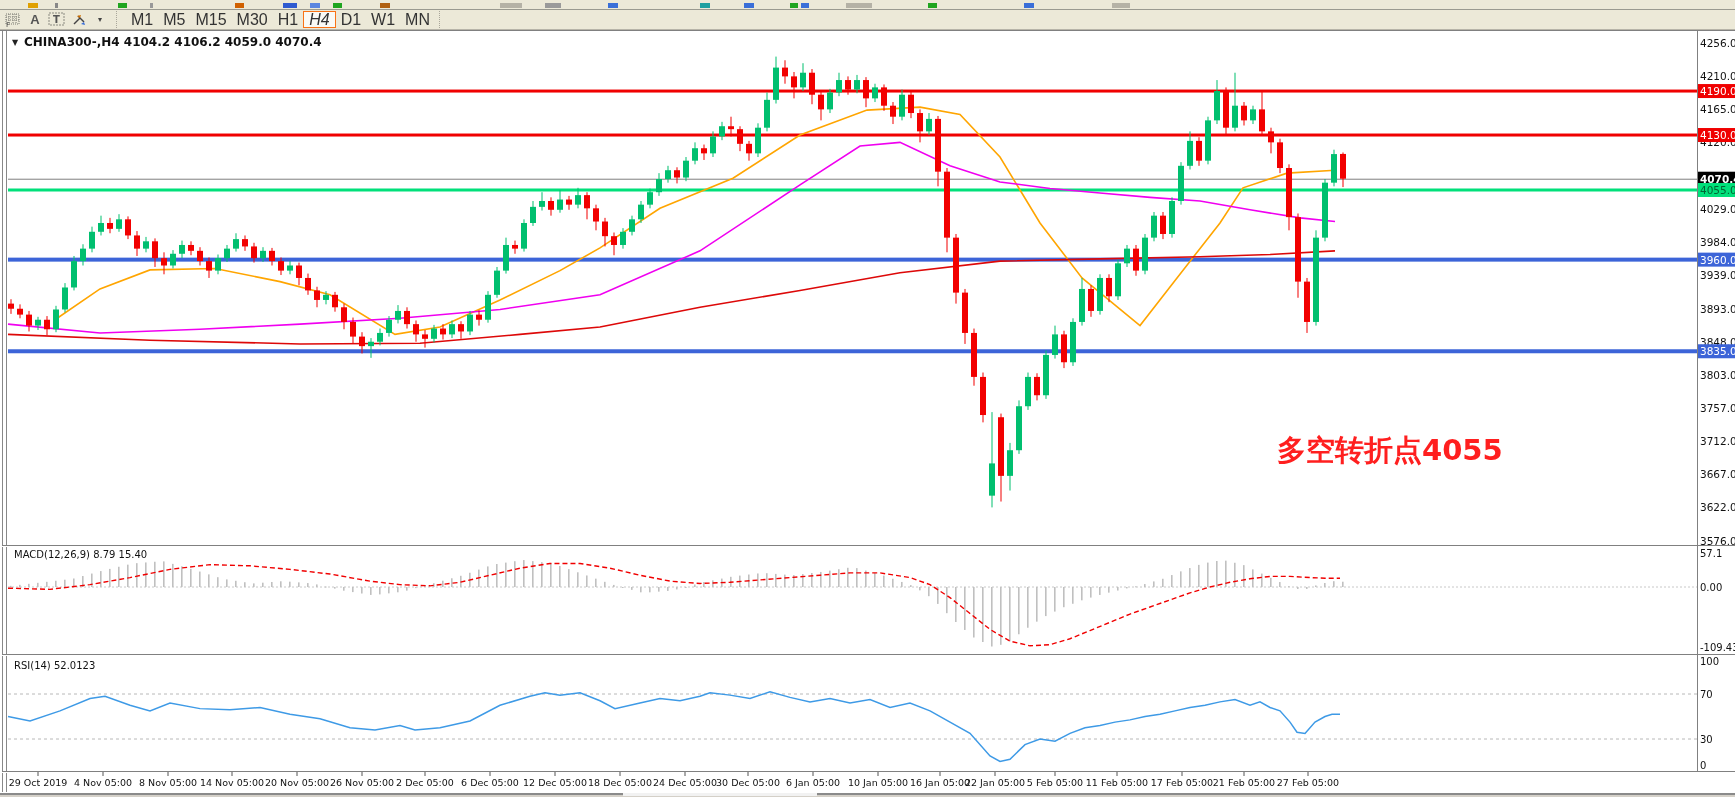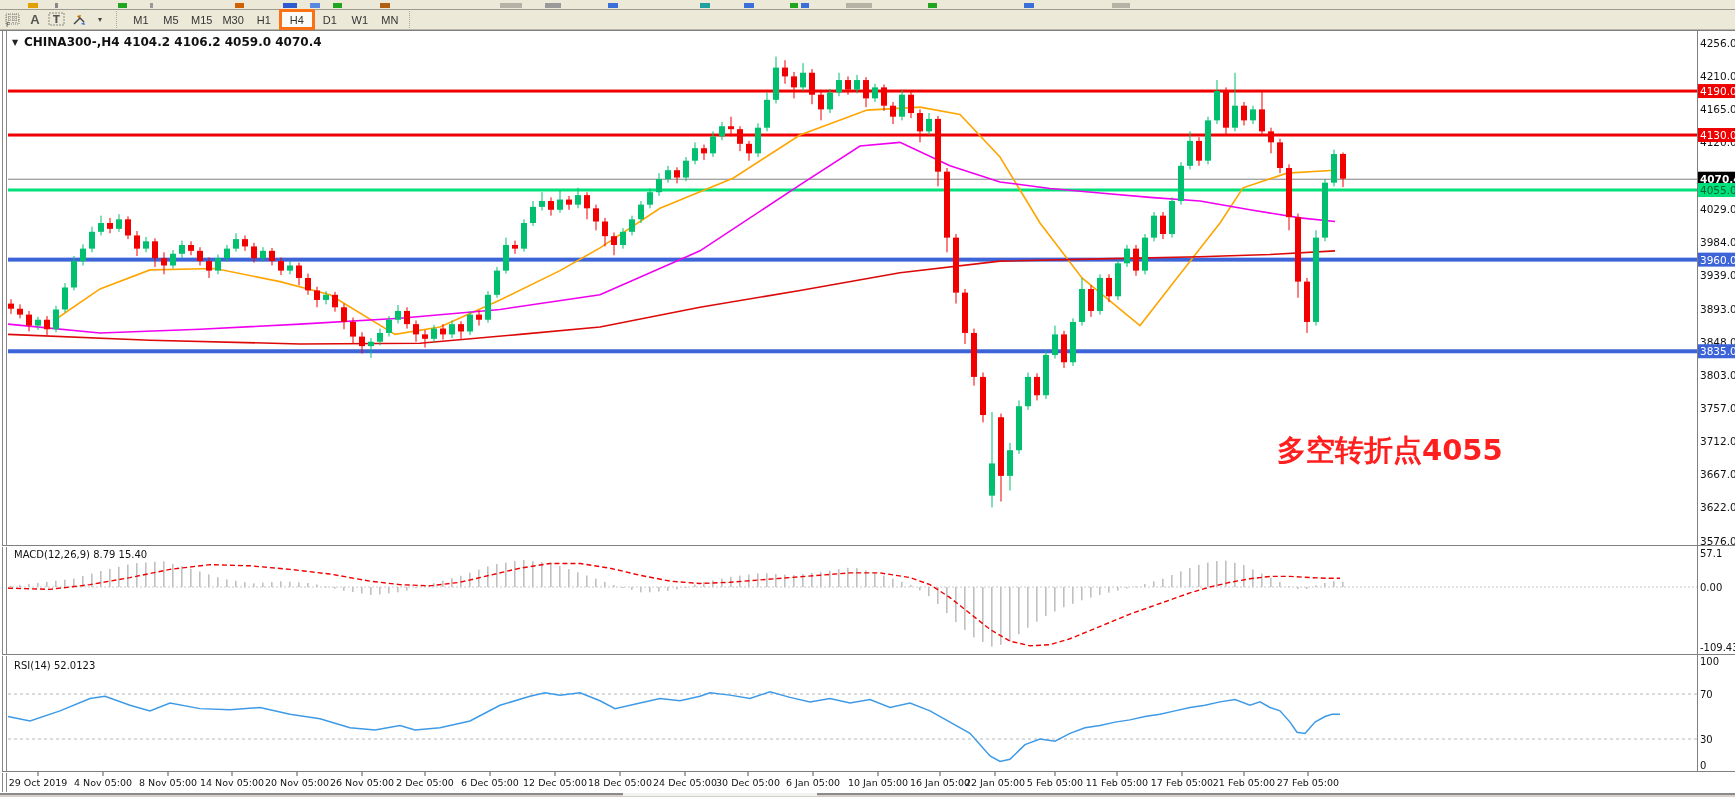--- a/index.html
+++ b/index.html
@@ -2,23 +2,23 @@
 <html><head>
 <meta charset="utf-8">
 <style>
   html,body{margin:0;padding:0;background:#d4d0c8;font-family:"Liberation Sans",sans-serif;}
   #app{position:relative;width:1735px;height:797px;background:#d4d0c8;overflow:hidden;}
   
   #topstrip{position:absolute;left:0;top:0;width:1735px;height:9px;background:#ece9d8;border-bottom:1px solid #9a9a90;}
   .frag{position:absolute;bottom:1px;height:5px;}
   
   #toolbar{position:absolute;left:0;top:10px;width:1735px;height:19px;background:#ece9d8;border-bottom:1px solid #b7b4a8;display:flex;align-items:center;}
-  .tbtn{height:17px;min-width:20px;display:flex;align-items:center;justify-content:center;font-size:11px;color:#333;padding:0 5px;cursor:default;}
+  .tbtn{height:17px;min-width:20px;display:flex;align-items:center;justify-content:center;font-size:16px;color:#333;padding:0 5px;cursor:default;}
   .tbtn.tf{font-family:"Liberation Sans",sans-serif;letter-spacing:0;}
-  .tbtn.active{background:#fafaf6;border:3px solid #f97316;height:15px;}
+  .tbtn.active{background:#fafaf6;border:1px solid #f97316;height:15px;font-style:italic;}
   .tsep{width:6px;height:17px;border-left:1px dotted #a9a69a;margin:0 3px 0 4px;}
   .icon16{width:18px;height:16px;margin-left:4px;display:flex;align-items:center;justify-content:center;}
   
   #chartwrap{position:absolute;left:0;top:30px;width:1735px;height:767px;background:#fff;}
   svg text{font-family:"DejaVu Sans",sans-serif;}
 </style>
 </head>
 <body>
 <div id="app">
 

